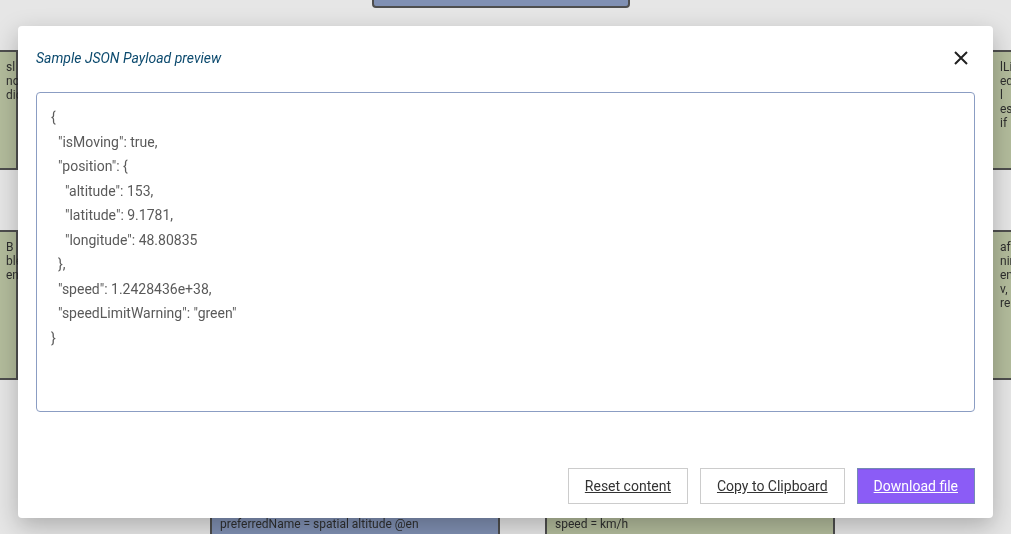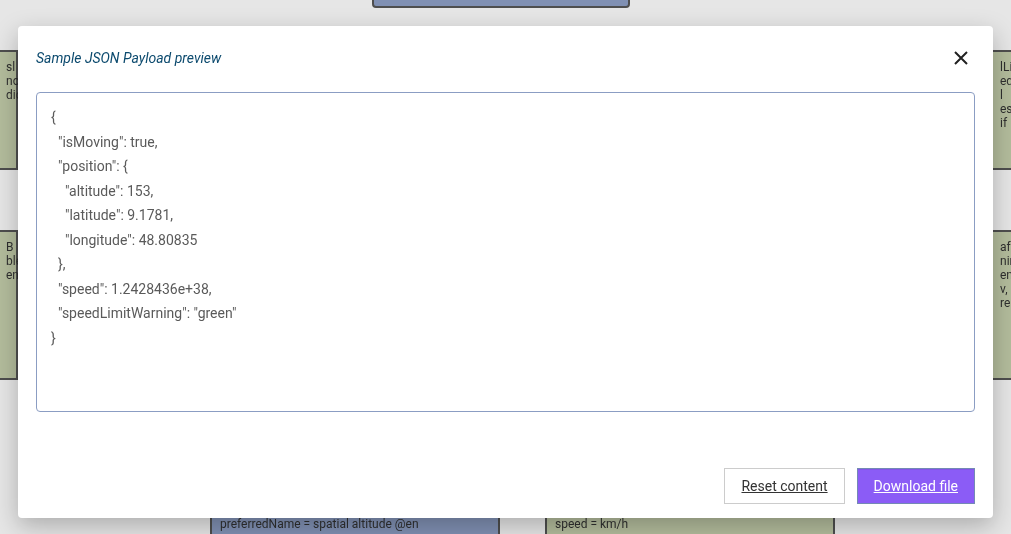--- a/index.html
+++ b/index.html
@@ -161,15 +161,16 @@
   "position": {
     "altitude": 153,
     "latitude": 9.1781,
     "longitude": 48.80835
   },
   "speed": 1.2428436e+38,
   "speedLimitWarning": "green"
 }</div>
   <div class="modal-footer">
     <button class="btn">Reset content</button>
+    <button class="btn">Copy to Clipboard</button>
     <button class="btn primary">Download file</button>
   </div>
 </div>
 
 </body></html>

